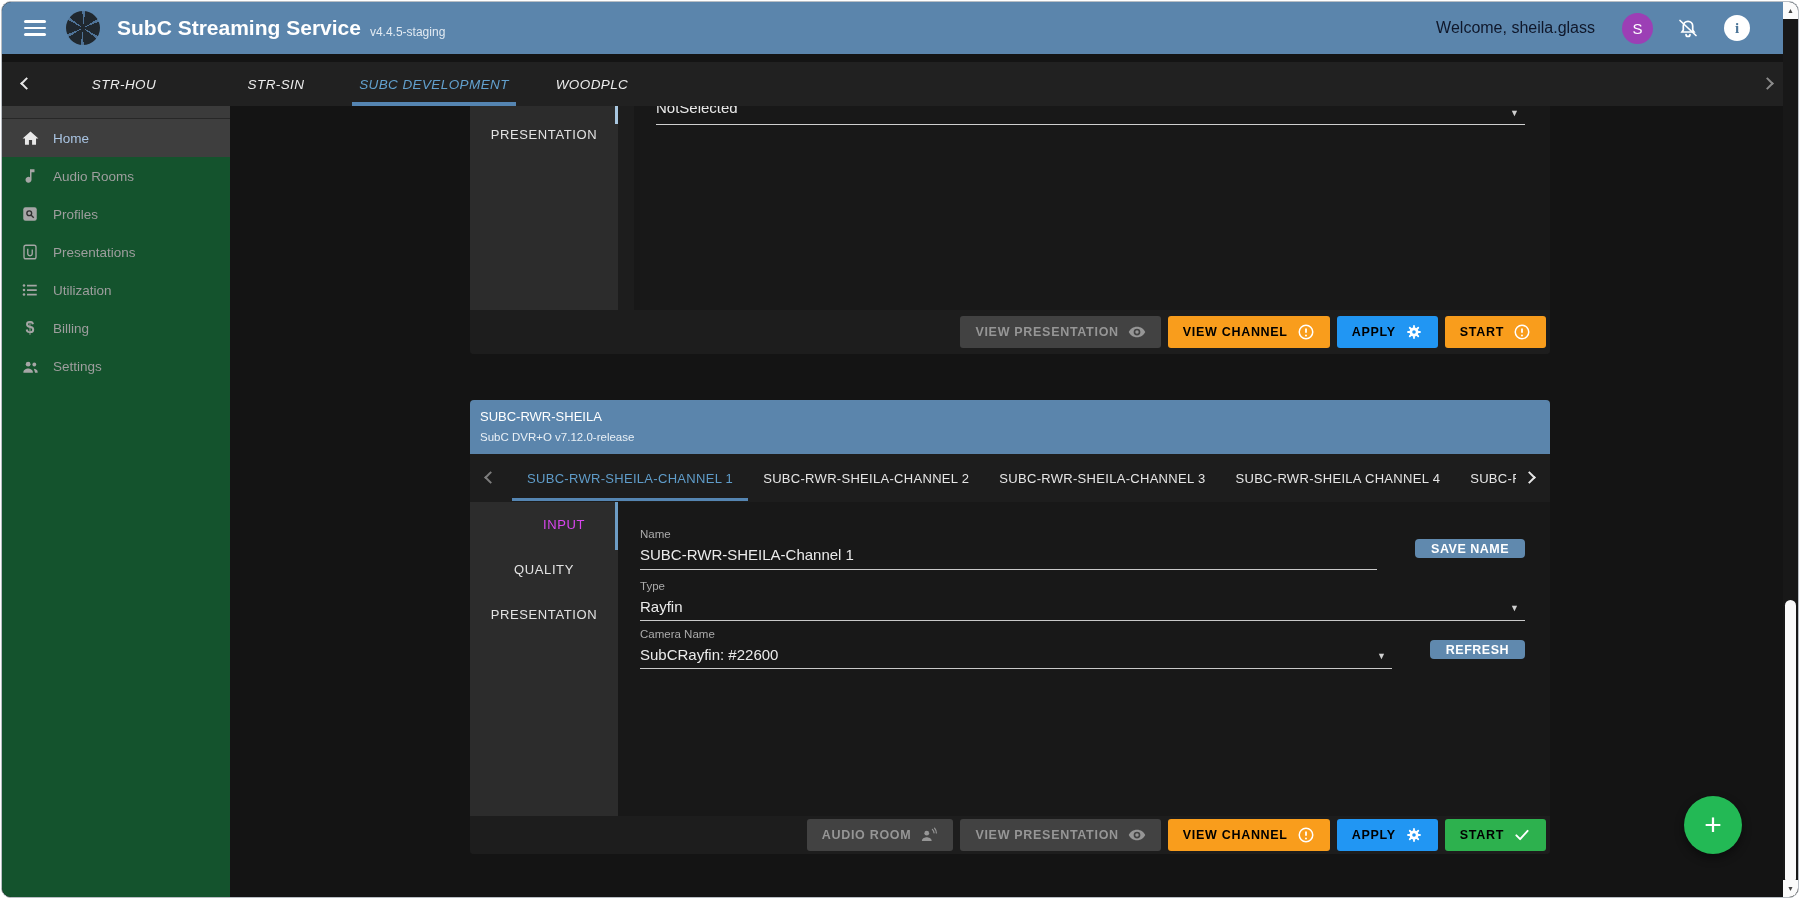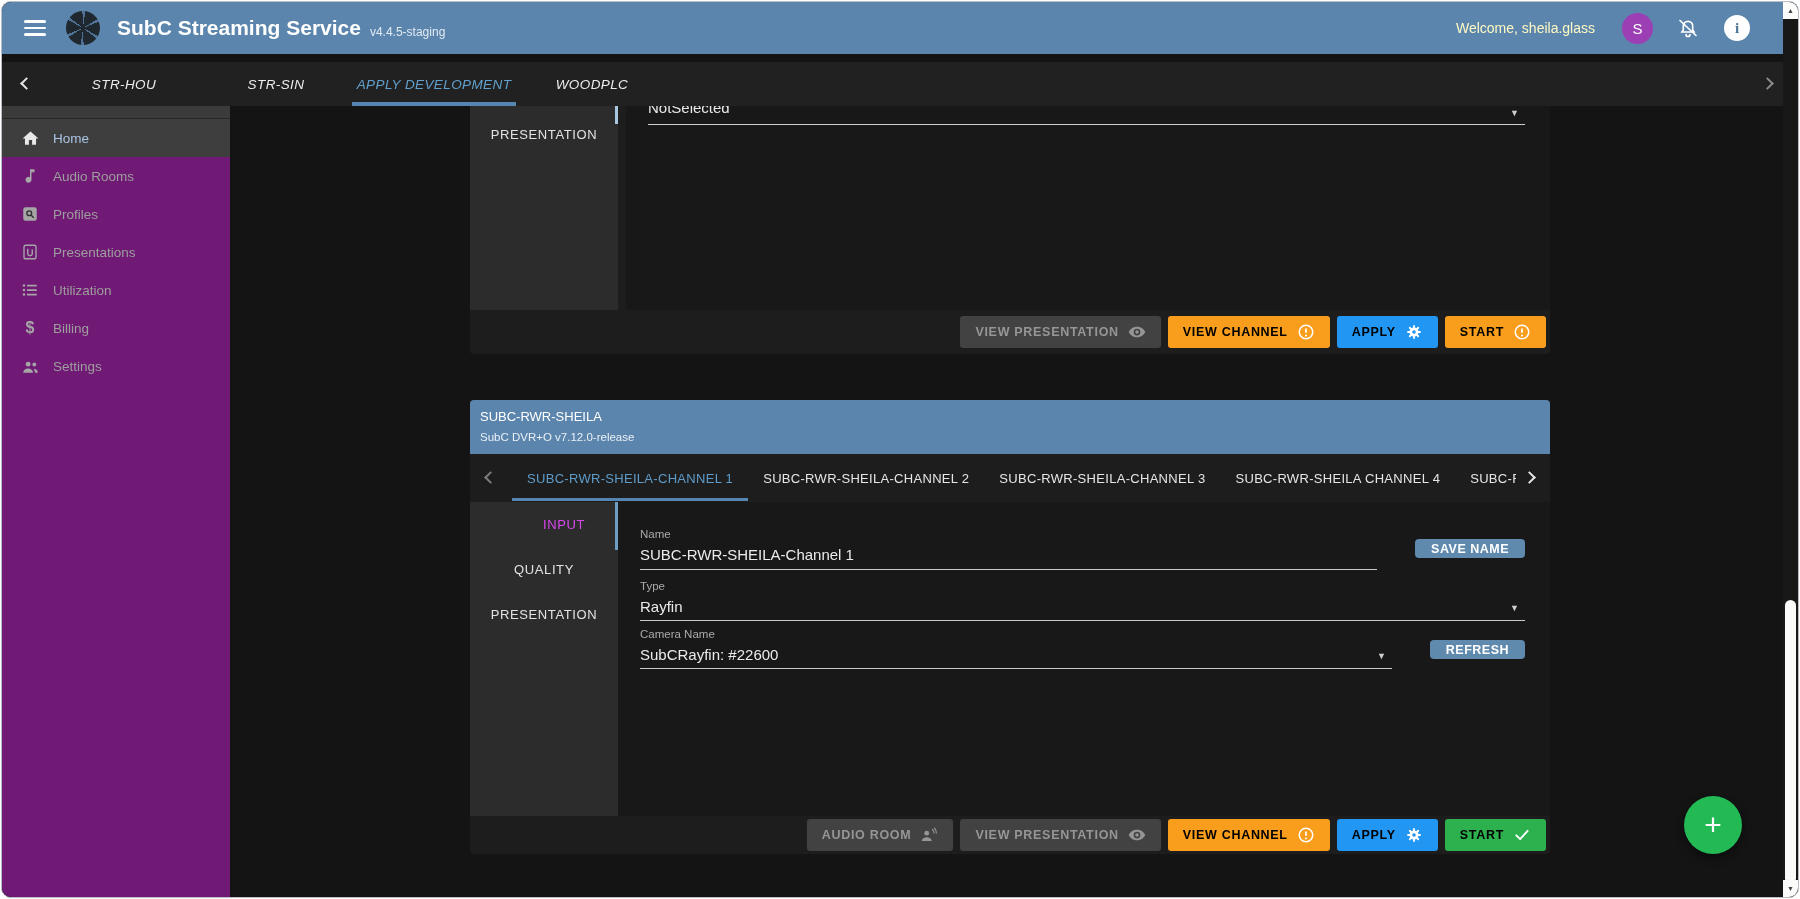--- a/index.html
+++ b/index.html
@@ -12,21 +12,21 @@
   
   .appbar { position:absolute; top:0; left:0; right:0; height:52px; background:#5b85ac;
             display:flex; align-items:center; z-index:5; }
   .hamburger { margin-left:22px; width:22px; cursor:pointer; }
   .hamburger div { height:2.6px; background:#fff; border-radius:2px; margin:4px 0; }
   .logo { margin-left:20px; width:34px; height:34px; border-radius:50%; flex:none;
           background: repeating-conic-gradient(from 8deg, #20282f 0deg 50deg, #4e7296 50deg 60deg); }
   .app-title { margin-left:17px; font-size:21px; font-weight:bold; color:#fff; white-space:nowrap; }
   .app-version { margin-left:9px; margin-top:7px; font-size:12px; color:#e2eaf2; }
   .appbar-spacer { flex:1; }
-  .welcome { font-size:14px; color:#fef9c3;text-align:right; }
+  .welcome { font-size:16px; color:#0f172a;text-align:right; }
   .avatar { width:31px; height:31px; border-radius:50%; background:#9c3fb5; color:#fff;
             display:flex; align-items:center; justify-content:center; font-size:15px; margin-left:27px; cursor:pointer; }
   .bell-btn { margin-left:23px; width:24px; height:24px; cursor:pointer; }
   .info-btn { width:26px; height:26px; border-radius:50%; background:#fff; color:#4d7699;
               display:flex; align-items:center; justify-content:center; font-weight:bold; font-size:15px;
               margin:0 48px 0 24px; cursor:pointer; font-family:"Liberation Serif", serif; }
 
   
   .org-tabs { position:absolute; top:60px; left:0; right:0; height:44px; background:#212121; z-index:4; }
   .chev { display:inline-block; width:9px; height:9px; border-left:2.4px solid #e6e6e6; border-bottom:2.4px solid #e6e6e6; }
@@ -35,21 +35,21 @@
   .org-chev-left  { position:absolute; left:20px; top:17px; cursor:pointer; }
   .org-chev-right { position:absolute; right:26px; top:17px; cursor:pointer; border-color:#8a8a8a; }
   .org-tabstrip { position:absolute; left:46px; top:0; height:100%; display:flex;font-style:italic; }
   .org-tab { width:152px; height:100%; display:flex; align-items:center; justify-content:center;
              font-size:13.5px; letter-spacing:.4px; color:#ececec; position:relative; cursor:pointer; white-space:nowrap; }
   .org-tab.wide { width:164px; }
   .org-tab.active { color:#62a0cd; }
   .org-tab.active::after { content:""; position:absolute; left:0; right:0; bottom:0; height:4px; background:#5585b2; }
 
   
-  .sidebar { position:absolute; top:104px; left:0; width:228px; bottom:0; background:#701a75; z-index:3; }
+  .sidebar { position:absolute; top:104px; left:0; width:228px; bottom:0; background:#14532d; z-index:3; }
   .sidebar-topstrip { height:13px; background:#3b3b3b; border-bottom:1px solid #272727; }
   .side-item { height:38px; display:flex; align-items:center; padding-left:18px; cursor:pointer; color:#9e9e9e; }
   .side-item.active { background:#3e3e3e; color:#a9c4e2; }
   .side-item .ic { width:20px; height:20px; margin-right:13px; display:flex; align-items:center; justify-content:center; }
   .side-item .lbl { font-size:13.5px; }
   .dollar-glyph { font-size:16px; font-weight:bold; color:#a6a6a6; }
 
   
   .card { position:absolute; left:468px; width:1080px; background:#1d1d1d; overflow:hidden; }
   .btn { height:32px; border:none; border-radius:3px; display:flex; align-items:center; justify-content:center;
@@ -61,21 +61,21 @@
   .btn.success  { background:#2db14e; }
   .btn svg { width:18px; height:18px; flex:none; }
   .dd-arrow { position:absolute; font-size:9px; color:#cfcfcf; }
 
   
   .top-card { top:104px; height:248px; border-radius:0 0 4px 4px; }
   .tc-col { position:absolute; left:0; top:0; width:148px; height:204px; background:#2c2c2c; }
   .tc-tab { position:absolute; top:21px; width:100%; text-align:center; color:#e3e3e3;
             font-size:13px; letter-spacing:.6px; cursor:pointer; }
   .tc-indicator { position:absolute; left:145px; top:0; width:3px; height:18px; background:#a8c6df; }
-  .tc-form { position:absolute; left:156px; top:0; right:0; height:204px; background:#181818; }
+  .tc-form { position:absolute; left:164px; top:0; right:0; height:204px; background:#181818; }
   .tc-value { position:absolute; left:22px; top:-7px; font-size:15px; color:#e9e9e9; cursor:pointer; }
   .tc-underline { position:absolute; left:22px; right:25px; top:18px; border-bottom:1px solid #cfcfcf; }
   .tc-form .dd-arrow { right:31px; top:2px; }
   .card-footer { position:absolute; left:0; right:0; bottom:0; height:44px; display:flex;
                  justify-content:flex-end; align-items:center; gap:7px; padding-right:4px; background:#1d1d1d; }
 
   
   .bottom-card { top:398px; height:454px; border-radius:4px; }
   .bc-head { height:54px; background:#5b85ac; padding:9px 0 0 10px; }
   .bc-title { font-size:13px; color:#fff; }
@@ -140,21 +140,21 @@
       </svg>
     </div>
     <div class="info-btn">i</div>
   </header>
 
   <nav class="org-tabs">
     <span class="chev chev-left org-chev-left"></span>
     <div class="org-tabstrip">
       <div class="org-tab">STR-HOU</div>
       <div class="org-tab">STR-SIN</div>
-      <div class="org-tab wide active">APPLY DEVELOPMENT</div>
+      <div class="org-tab wide active">SUBC DEVELOPMENT</div>
       <div class="org-tab">WOODPLC</div>
     </div>
     <span class="chev chev-right org-chev-right"></span>
   </nav>
 
   <aside class="sidebar">
     <div class="sidebar-topstrip"></div>
     <div class="side-item active">
       <span class="ic">
         <svg viewBox="0 0 24 24" width="19" height="19" fill="#e8e8e8">

